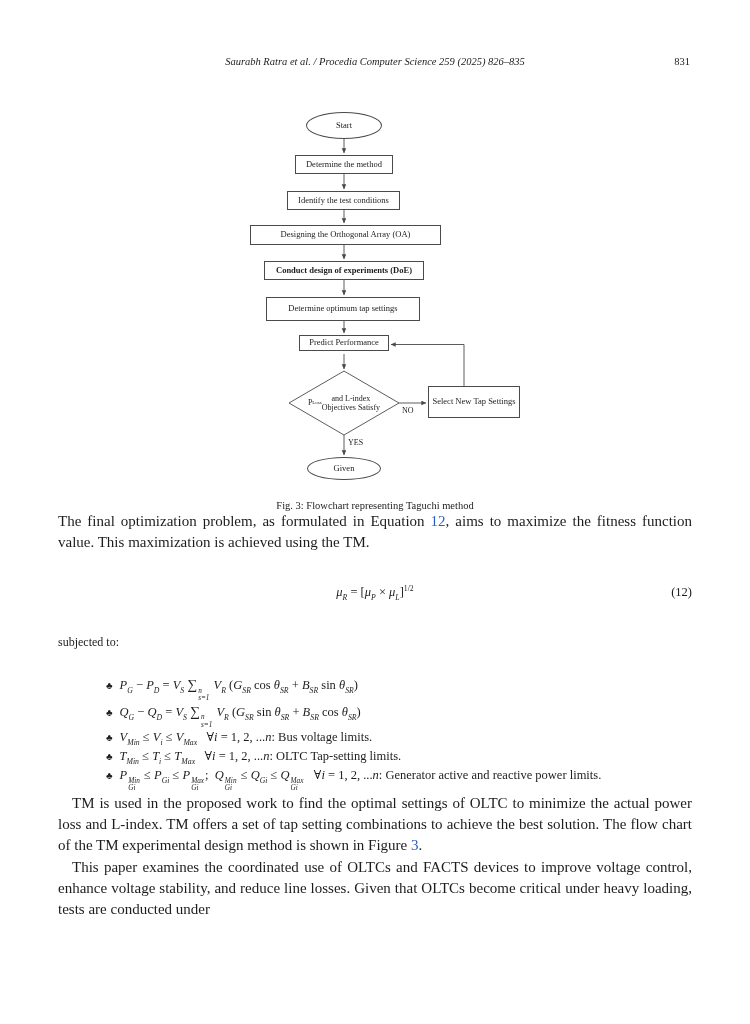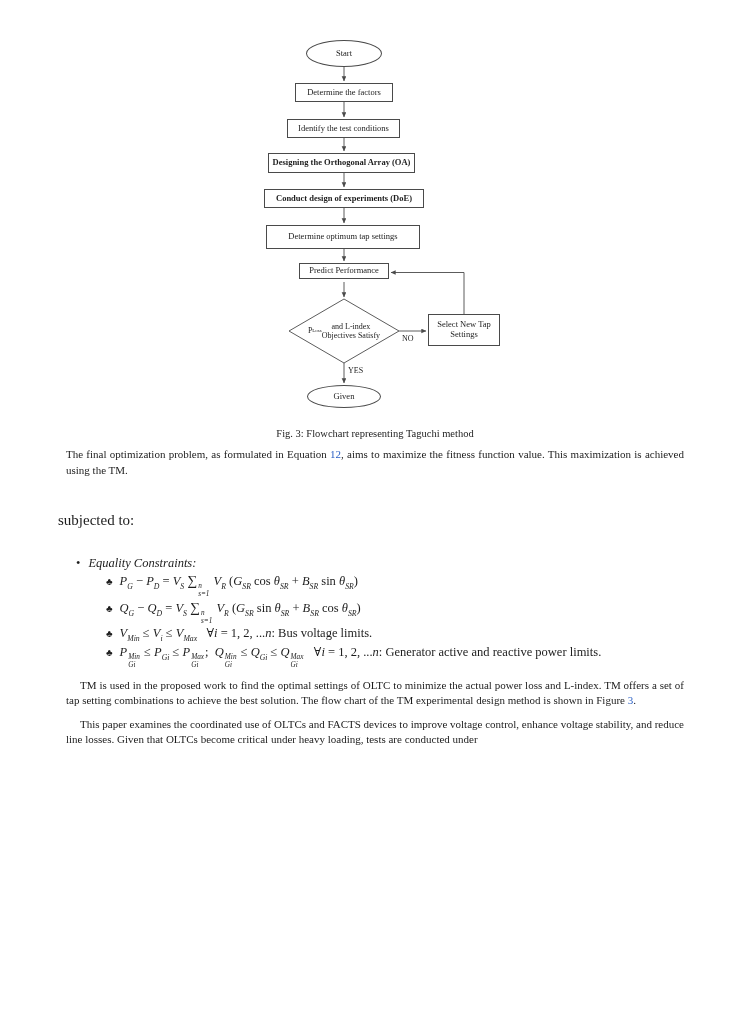--- a/index.html
+++ b/index.html
@@ -55,40 +55,40 @@
   }
   .caption{
     text-align:center;
     font-size:10.5px;
     margin-top:18px;
     color:#1c1c1c;
   }
   
   .content{padding:0 58px;}
   p.body-text{
-    font-size:11px;
+    font-size:15px;
     line-height:1.42;
     text-align:justify;
-    margin:8px;
+    margin:0;
   }
   .p1{margin-top:30px;}
   .p2{margin-top:16px;text-indent:14px;}
   .p3{margin-top:18px;text-indent:14px;}
   .link{color:#2a5fc4;text-decoration:none;cursor:pointer;}
   
   .eqrow{
     display:grid;
     grid-template-columns:1fr auto 1fr;
     align-items:center;
     margin-top:30px;
     font-size:12.5px;
   }
   .eq-body{justify-self:center;}
   .eq-num{justify-self:end;}
-  .subjected{margin-top:34px;font-size:15px;}
+  .subjected{margin-top:34px;font-size:12px;}
   
   .bullets{margin-top:26px;font-size:12.5px;line-height:1.36;}
   .lvl1{
     margin-left:18px;
     font-style:italic;
   }
   .lvl1::before{content:"•";font-style:normal;margin-right:8px;}
   .lvl2{
     margin-left:48px;
     font-style:normal;
@@ -112,20 +112,24 @@
     margin-top:22px;
     font-size:12.5px;
     font-weight:bold;
   }
 </style>
 </head>
 <body>
 
 <div class="page">
 
+  <div class="header">
+    <span>Saurabh Ratra  et al. / Procedia Computer Science 259 (2025) 826–835</span>
+    <span class="page-num">831</span>
+  </div>
 
   <div class="flowchart">
     <svg width="750" height="372">
       <defs>
         <marker id="arr" markerWidth="7" markerHeight="7" refX="5.2" refY="2.6" orient="auto">
           <path d="M0,0 L5.5,2.6 L0,5.2 z" fill="#4a4a4a"></path>
         </marker>
       </defs>
       <g stroke="#4a4a4a" stroke-width="0.9" fill="none">
         <line x1="344" y1="29" x2="344" y2="43" marker-end="url(#arr)"></line>
@@ -137,63 +141,68 @@
         <line x1="344" y1="244" x2="344" y2="259" marker-end="url(#arr)"></line>
         <line x1="344" y1="325" x2="344" y2="345" marker-end="url(#arr)"></line>
         <line x1="399" y1="293" x2="426" y2="293" marker-end="url(#arr)"></line>
         <polyline points="464,276 464,234.5 391,234.5" marker-end="url(#arr)"></polyline>
         <polygon points="344,261 399,293 344,325 289,293" fill="#ffffff"></polygon>
       </g>
     </svg>
 
     <div class="fc-node fc-ellipse" style="left:306px;top:2px;width:76px;height:27px;">Start</div>
 
-    <div class="fc-node" style="left:295px;top:45px;width:98px;height:19px;">Determine the factors</div>
+    <div class="fc-node" style="left:295px;top:45px;width:98px;height:19px;">Determine the method</div>
 
     <div class="fc-node" style="left:287px;top:81px;width:113px;height:19px;">Identify the test conditions</div>
 
-    <div class="fc-node" style="left:268px;top:115px;width:147px;height:20px;font-weight:bold;">Designing the Orthogonal Array (OA)</div>
+    <div class="fc-node" style="left:250px;top:115px;width:191px;height:20px;">Designing the Orthogonal Array (OA)</div>
 
     <div class="fc-node" style="left:264px;top:151px;width:160px;height:19px;font-weight:bold;">Conduct design of experiments (DoE)</div>
 
     <div class="fc-node" style="left:266px;top:187px;width:154px;height:24px;">Determine optimum tap settings</div>
 
     <div class="fc-node" style="left:299px;top:225px;width:90px;height:16px;">Predict Performance</div>
 
     <div class="fc-node fc-plain" style="left:292px;top:279px;width:104px;height:28px;font-size:8px;">P<sub>Loss</sub> and L-index<br>Objectives Satisfy</div>
 
-    <div class="fc-node" style="left:428px;top:276px;width:72px;height:32px;">Select New Tap Settings</div>
+    <div class="fc-node" style="left:428px;top:276px;width:92px;height:32px;">Select New Tap Settings</div>
 
     <div class="fc-node fc-ellipse" style="left:307px;top:347px;width:74px;height:23px;">Given</div>
 
     <div class="fc-label" style="left:402px;top:296px;">NO</div>
 
     <div class="fc-label" style="left:348px;top:328px;">YES</div>
   </div>
 
   <div class="caption">Fig. 3: Flowchart representing Taguchi method</div>
 
   <div class="content">
 
     <p class="body-text p1"><span>The final optimization problem, as formulated in Equation </span><span class="link">12</span><span>, aims to maximize the fitness function value. This maximization is achieved using the TM.</span></p>
 
+    <div class="eqrow">
+      <span></span>
+      <span class="eq-body"><i>μ<sub>R</sub></i> = [<i>μ<sub>P</sub></i> × <i>μ<sub>L</sub></i>]<sup>1/2</sup></span>
+      <span class="eq-num">(12)</span>
+    </div>
 
     <div class="subjected">subjected to:</div>
 
     <div class="bullets">
-      <div class="lvl1">Equality Constraints:</div>
       <div class="lvl2"><i>P<sub>G</sub></i> − <i>P<sub>D</sub></i> = <i>V<sub>S</sub></i> <span class="sum">∑</span><span class="ss">
             <span>n</span>
             <span>s=1</span>
           </span> <i>V<sub>R</sub></i> (<i>G<sub>SR</sub></i> cos <i>θ<sub>SR</sub></i> + <i>B<sub>SR</sub></i> sin <i>θ<sub>SR</sub></i>)</div>
       <div class="lvl2"><i>Q<sub>G</sub></i> − <i>Q<sub>D</sub></i> = <i>V<sub>S</sub></i> <span class="sum">∑</span><span class="ss">
             <span>n</span>
             <span>s=1</span>
           </span> <i>V<sub>R</sub></i> (<i>G<sub>SR</sub></i> sin <i>θ<sub>SR</sub></i> + <i>B<sub>SR</sub></i> cos <i>θ<sub>SR</sub></i>)</div>
       <div class="lvl2"><i>V<sub>Min</sub></i> ≤ <i>V<sub>i</sub></i> ≤ <i>V<sub>Max</sub></i>&nbsp;&nbsp;&nbsp;<i>∀i</i> = 1, 2, ...<i>n</i>: Bus voltage limits.</div>
+      <div class="lvl2"><i>T<sub>Min</sub></i> ≤ <i>T<sub>i</sub></i> ≤ <i>T<sub>Max</sub></i>&nbsp;&nbsp;&nbsp;<i>∀i</i> = 1, 2, ...<i>n</i>: OLTC Tap-setting limits.</div>
       <div class="lvl2"><i>P</i><span class="ss">
             <span>Min</span>
             <span>Gi</span>
           </span> ≤ <i>P<sub>Gi</sub></i> ≤ <i>P</i><span class="ss">
             <span>Max</span>
             <span>Gi</span>
           </span>;&nbsp;&nbsp;<i>Q</i><span class="ss">
             <span>Min</span>
             <span>Gi</span>
           </span> ≤ <i>Q<sub>Gi</sub></i> ≤ <i>Q</i><span class="ss">

